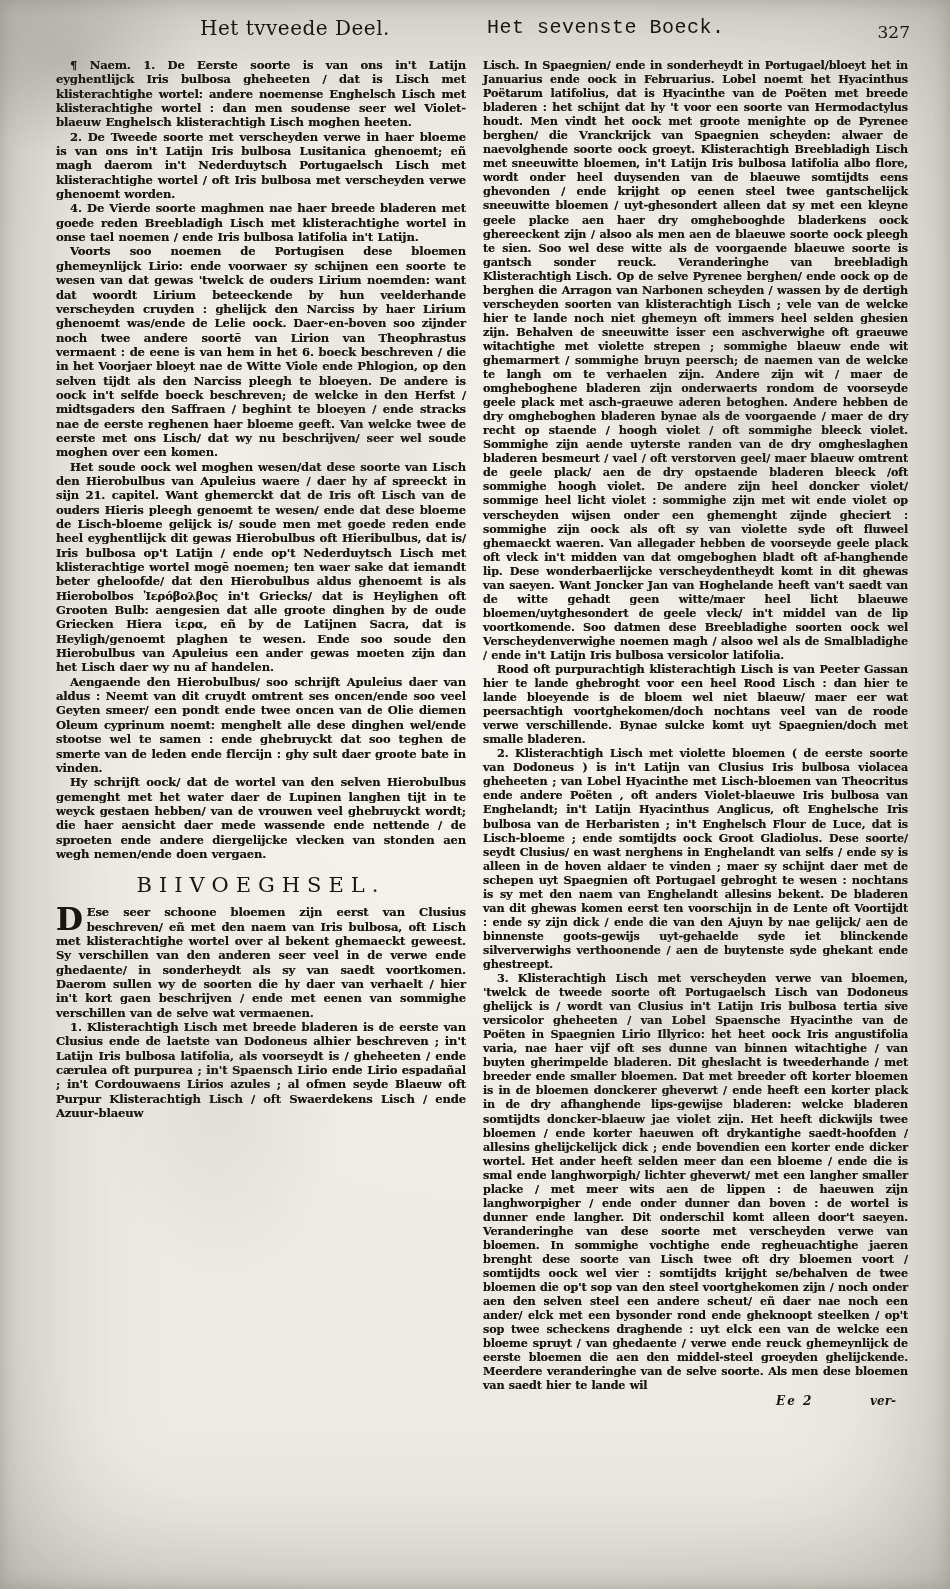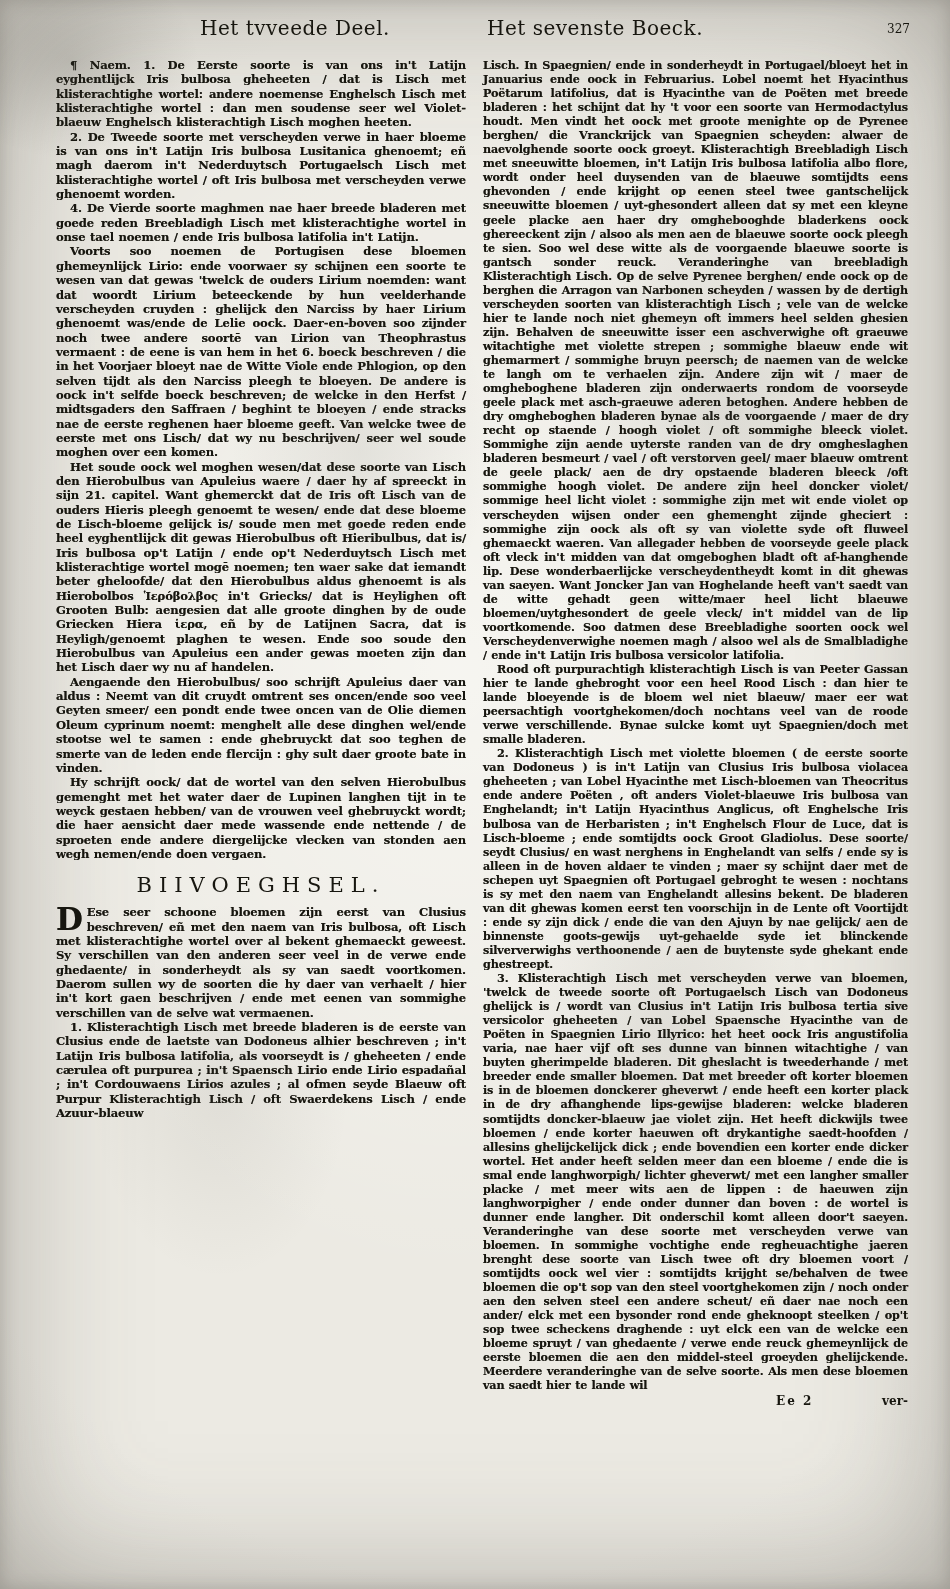--- a/index.html
+++ b/index.html
@@ -19,22 +19,22 @@
   .stain{position:absolute;border-radius:50%;pointer-events:none;}
   .stain.s1{left:230px;top:240px;width:260px;height:420px;background:radial-gradient(ellipse at center, rgba(90,88,78,.10), rgba(90,88,78,0) 70%);}
   .stain.s2{left:560px;top:160px;width:330px;height:520px;background:radial-gradient(ellipse at center, rgba(90,88,78,.12), rgba(90,88,78,0) 70%);}
   .stain.s3{left:520px;top:820px;width:300px;height:420px;background:radial-gradient(ellipse at center, rgba(90,88,78,.10), rgba(90,88,78,0) 70%);}
   .stain.s4{left:90px;top:900px;width:260px;height:380px;background:radial-gradient(ellipse at center, rgba(90,88,78,.09), rgba(90,88,78,0) 70%);}
   .stain.s5{left:-60px;top:-40px;width:260px;height:200px;background:radial-gradient(ellipse at center, rgba(60,58,50,.18), rgba(60,58,50,0) 70%);}
 
   .header{position:relative;height:52px;}
   .hdr{position:absolute;top:16px;font-size:20px;letter-spacing:.5px;white-space:nowrap;text-align:right;}
   .hdr-left{left:200px;}
-  .hdr-right{left:487px;}
-  .pagenum{position:absolute;top:22px;right:40px;font-size:12px;}
+  .hdr-right{left:487px;font-family:Liberation Mono, monospace;}
+  .pagenum{position:absolute;top:22px;right:40px;font-size:17px;}
 
   .columns{display:flex;padding:6px 42px 0 56px;gap:17px;}
   .col{text-align:justify;}
   .col-left{width:410px;}
   .col-right{width:425px;}
 
   .par{
     margin:0;
     font-weight:bold;
     font-size:11.6px;
@@ -62,23 +62,24 @@
     line-height:26px;
     padding:1px 4px 0 0;
     font-weight:bold;
   }
   .footer{
     position:relative;
     height:22px;
     margin:2px 42px 0 56px;
     font-weight:bold;
     font-size:12px;
+    font-style:italic;
   }
   .sig{position:absolute;left:720px;letter-spacing:2px;}
-  .catch{position:absolute;right:0;}
+  .catch{position:absolute;right:12px;}
 </style>
 </head>
 <body>
 
 <div class="page">
   <div class="stain s1"></div>
   <div class="stain s2"></div>
   <div class="stain s3"></div>
   <div class="stain s4"></div>
   <div class="stain s5"></div>

